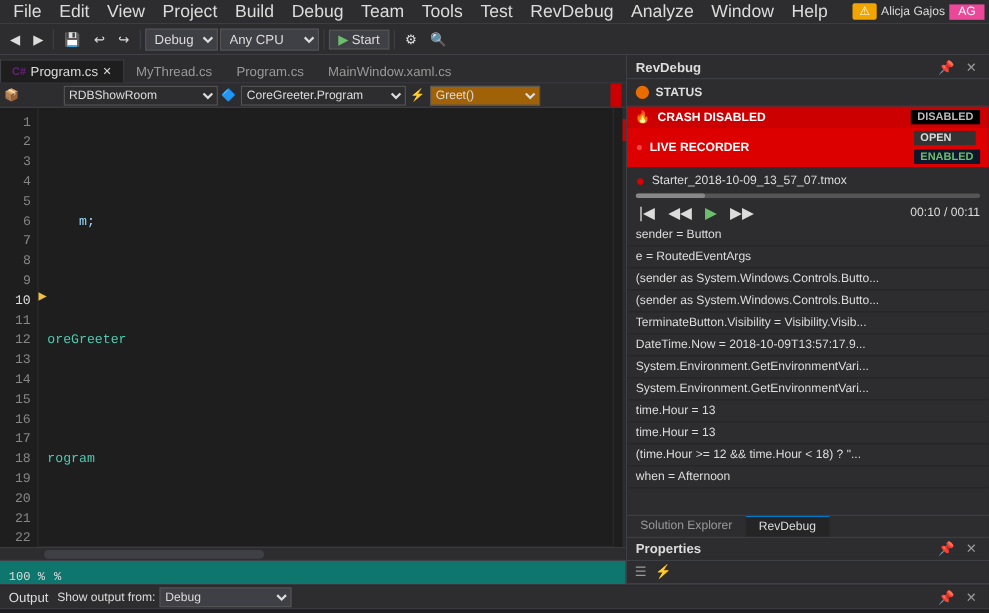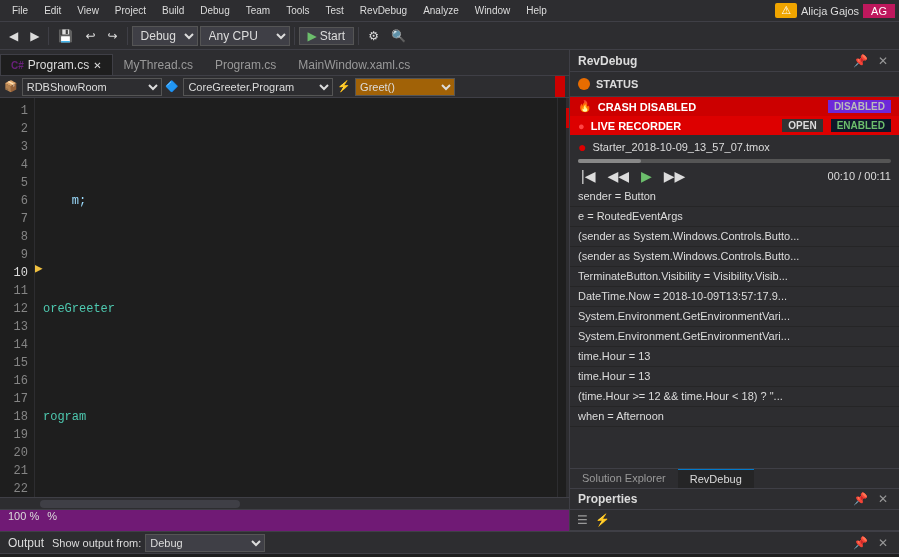--- a/index.html
+++ b/index.html
@@ -1,23 +1,23 @@
 <!DOCTYPE html>
 <html><head>
   <meta charset="utf-8">
   <style>
     * { margin: 0; padding: 0; box-sizing: border-box; }
     body { font-family: 'Consolas', 'Courier New', monospace; font-size: 12px; background: #2d2d30; color: #dcdcdc; width: 899px; height: 557px; overflow: hidden; }
 
     
     .menu-bar { display: flex; align-items: center; background: #2d2d30; height: 22px; padding: 0 4px; border-bottom: 1px solid #3f3f46; }
-    .menu-item { color: #dcdcdc; padding: 2px 8px; font-size: 10px; cursor: pointer; font-family: 'Segoe UI', sans-serif; }
+    .menu-item { color: #dcdcdc; padding: 2px 8px; font-size: 16px; cursor: pointer; font-family: 'Segoe UI', sans-serif; }
     .menu-bar-right { margin-left: auto; display: flex; align-items: center; gap: 4px; }
     .alert-badge { background: #f0a500; color: white; padding: 1px 6px; border-radius: 2px; font-size: 11px; font-family: 'Segoe UI', sans-serif; }
-    .user-badge { background: #be185d; color: white; padding: 1px 8px; font-size: 11px; font-family: 'Segoe UI', sans-serif; }
+    .user-badge { background: #ec4899; color: white; padding: 1px 8px; font-size: 11px; font-family: 'Segoe UI', sans-serif; }
 
     
     .toolbar { display: flex; align-items: center; background: #2d2d30; height: 28px; padding: 0 4px; gap: 2px; border-bottom: 1px solid #3f3f46; }
     .toolbar-btn { background: transparent; border: 1px solid transparent; color: #dcdcdc; padding: 2px 4px; cursor: pointer; font-size: 12px; }
     .toolbar-separator { width: 1px; height: 18px; background: #3f3f46; margin: 0 2px; }
     .toolbar-dropdown { background: #3f3f46; border: 1px solid #555; color: #dcdcdc; padding: 1px 4px; font-size: 12px; height: 20px; }
     .toolbar-dropdown-wide { width: 90px; }
     .start-btn { background: #3f3f46; border: 1px solid #555; color: #dcdcdc; padding: 1px 8px; font-size: 12px; cursor: pointer; display: flex; align-items: center; gap: 3px; }
 
     
@@ -36,35 +36,35 @@
     .editor-header select { background: #3f3f46; border: 1px solid #555; color: #dcdcdc; font-size: 11px; height: 18px; }
     .editor-scroll { flex: 1; overflow: auto; position: relative; }
     .editor-content { display: flex; min-height: 100%; }
     .line-numbers { width: 35px; background: #1e1e1e; color: #858585; text-align: right; padding: 4px 6px 4px 0; user-select: none; font-size: 12px; line-height: 18px; border-right: 1px solid #2d2d30; flex-shrink: 0; }
     .line-number { height: 18px; }
     .code-area { flex: 1; padding: 4px 0 4px 8px; line-height: 18px; font-size: 12px; white-space: pre; overflow-x: auto; position: relative; }
     .code-line { height: 18px; position: relative; }
     .var-name { color: #9cdcfe; }
 
     
-    .bottom-bar { display: flex; align-items: flex-start; background: #701a75; height: 22px; padding: 0 8px; border-top: 1px solid #3f3f46; font-family: Liberation Sans, sans-serif; font-size: 11px; color: #dcdcdc; }
+    .bottom-bar { display: flex; align-items: flex-end; background: #0f766e; height: 22px; padding: 0 8px; border-top: 1px solid #3f3f46; font-family: Liberation Mono, monospace; font-size: 11px; color: #dcdcdc; }
 
     
     .right-panel { width: 330px; display: flex; flex-direction: column; border-left: 1px solid #3f3f46; background: #2d2d30; }
     .panel-header { display: flex; align-items: center; background: #2d2d30; height: 22px; padding: 0 8px; border-bottom: 1px solid #3f3f46; font-family: 'Segoe UI', sans-serif; font-size: 12px; font-weight: 600; color: #dcdcdc; gap: 6px; }
     .panel-header-actions { margin-left: auto; display: flex; gap: 4px; }
     .panel-btn { background: transparent; border: none; color: #999; cursor: pointer; font-size: 12px; padding: 1px 3px; }
 
     
     .revdebug-section { padding: 6px 8px; border-bottom: 1px solid #3f3f46; }
     .status-row { display: flex; align-items: center; gap: 6px; font-family: 'Segoe UI', sans-serif; font-size: 11px; font-weight: 600; color: #dcdcdc; }
     .status-dot { width: 12px; height: 12px; border-radius: 50%; }
     .status-dot.orange { background: #e86c00; }
     .crash-row { display: flex; align-items: center; justify-content: space-between; background: #c00; padding: 3px 8px; font-family: 'Segoe UI', sans-serif; font-size: 11px; font-weight: 600; color: white; }
-    .disabled-badge { background: #6d28d9; color: #bbb; padding: 1px 6px; font-size: 10px; }
+    .disabled-badge { background: #000000; color: #bbb; padding: 1px 6px; font-size: 10px; }
     .live-row { display: flex; align-items: center; justify-content: space-between; background: #d00; padding: 3px 8px; font-family: 'Segoe UI', sans-serif; font-size: 11px; font-weight: 700; color: white; }
     .enabled-badge { background: #0f172a; color: #6cbe6c; padding: 1px 6px; font-size: 10px; }
     .open-badge { background: #333; color: #dcdcdc; padding: 1px 6px; font-size: 10px; margin-right: 4px; }
     .recorder-file { display: flex; align-items: center; padding: 4px 8px; gap: 6px; font-family: 'Segoe UI', sans-serif; font-size: 11px; color: #dcdcdc; }
     .rec-icon { color: #d00; font-size: 14px; }
     .progress-bar-container { height: 4px; background: #555; margin: 0 8px 2px; border-radius: 2px; }
     .progress-bar { height: 100%; background: #888; width: 20%; border-radius: 2px; }
     .controls-row { display: flex; align-items: center; padding: 2px 8px; gap: 6px; }
     .ctrl-btn { background: transparent; border: none; color: #dcdcdc; font-size: 14px; cursor: pointer; padding: 1px 3px; }
     .ctrl-btn.play { color: #6cbe6c; }
@@ -151,21 +151,21 @@
       <div class="tab">
         <span>Program.cs</span>
       </div>
       <div class="tab">
         <span>MainWindow.xaml.cs</span>
       </div>
     </div>
 
     <div class="editor-header">
       <span>📦</span>
-      <select style="width:140px;font-family:'Segoe UI',sans-serif;font-size:11px;background:#2d2d30;border:1px solid #555;color:#dcdcdc;">
+      <select style="width:140px;font-family:'Segoe UI',sans-serif;font-size:11px;background:#2d2d30;border:1px solid #555;color:#dcdcdc;margin-left:36px;">
         <option>RDBShowRoom</option>
       </select>
       <span>🔷</span>
       <select style="width:150px;font-family:'Segoe UI',sans-serif;font-size:11px;background:#2d2d30;border:1px solid #555;color:#dcdcdc;">
         <option>CoreGreeter.Program</option>
       </select>
       <span style="color:#dcdcaa;">⚡</span>
       <select style="width:100px;font-family:'Segoe UI',sans-serif;font-size:11px;background:#a16207;border:1px solid #555;color:#dcdcdc;">
         <option>Greet()</option>
       </select>
@@ -266,21 +266,21 @@
         <span>CRASH DISABLED</span>
       </span>
       <span class="disabled-badge">DISABLED</span>
     </div>
 
     <div class="live-row">
       <span style="display:flex;align-items:center;gap:6px;">
         <span style="color:#ff4444;">●</span>
         <span>LIVE RECORDER</span>
       </span>
-      <span style="display:flex;align-items:center;gap:4px;">
+      <span style="display:flex;gap:4px;flex-direction:column;">
         <span class="open-badge">OPEN</span>
         <span class="enabled-badge">ENABLED</span>
       </span>
     </div>
 
     <div class="recorder-file">
       <span class="rec-icon">●</span>
       <span>Starter_2018-10-09_13_57_07.tmox</span>
     </div>
 

